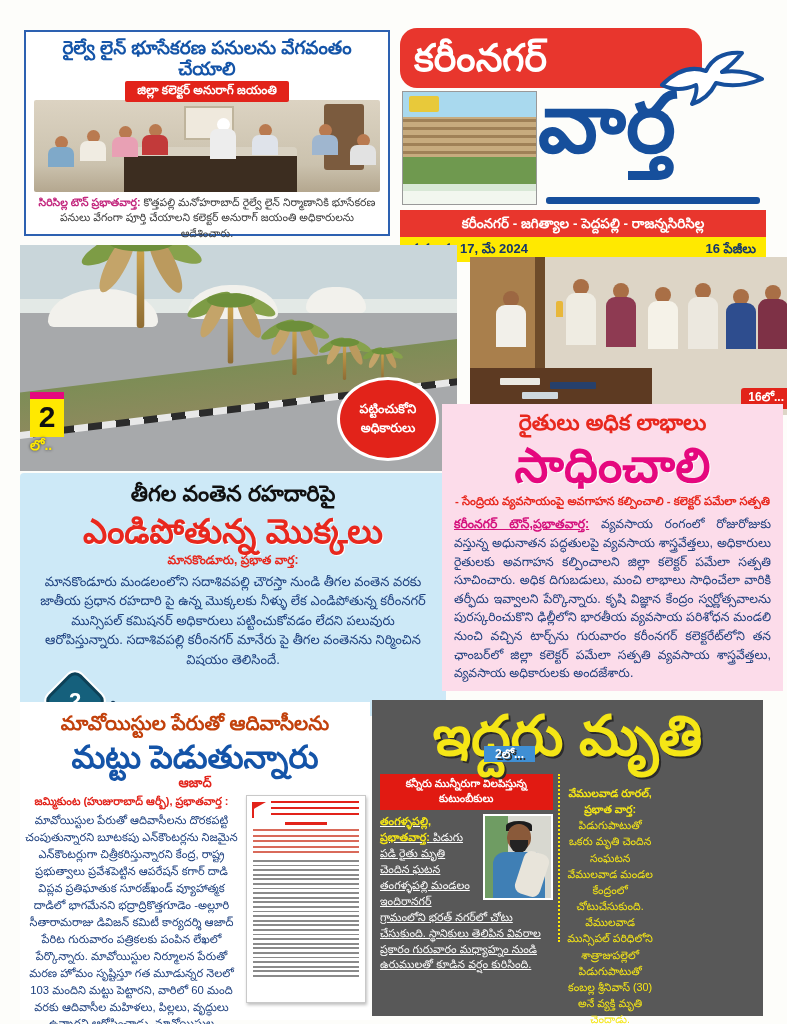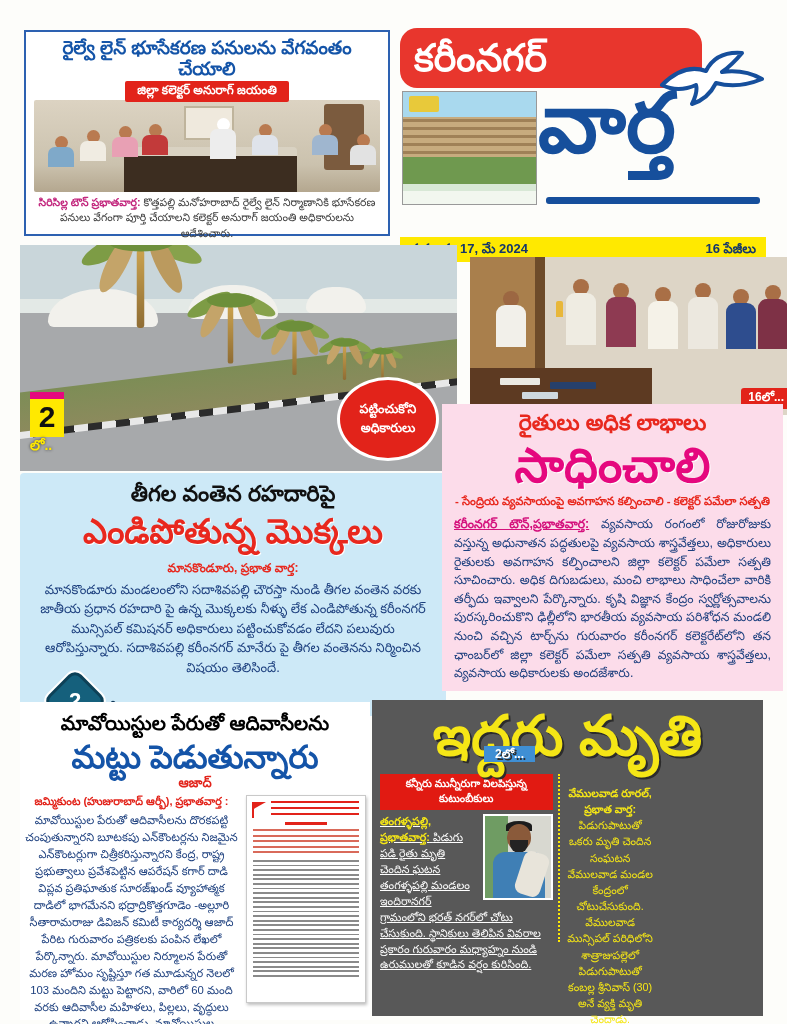--- a/index.html
+++ b/index.html
@@ -68,21 +68,21 @@
   .circle-badge{position:absolute;right:18px;bottom:10px;width:96px;height:78px;background:#e2231a;
                 border:3px solid #fff;border-radius:50%;color:#fff;font-weight:bold;font-size:12.5px;
                 display:flex;flex-direction:column;justify-content:center;align-items:center;line-height:1.5;text-align:center;}
 
   
   .plants-box{position:absolute;left:20px;top:473px;width:426px;height:243px;background:#cde9f7;border-radius:4px;
               box-sizing:border-box;padding:8px 16px 0;}
   .plants-kicker{margin:0;font-size:22px;color:#101010;font-weight:bold;text-align:center;}
   .plants-headline{margin:2px 0 0;font-size:34px;color:#e8281e;font-weight:bold;text-align:center;line-height:1.05;
                    text-shadow:1px 1px 0 #fff;}
-  .plants-dateline{margin:11px 0 2px;font-size:12px;color:#e8281e;font-weight:bold;text-align:center;}
+  .plants-dateline{margin:3px 0 2px;font-size:12px;color:#e8281e;font-weight:bold;text-align:center;}
   .plants-body{margin:0;font-size:13px;line-height:1.5;color:#1c3f7e;text-align:center;}
   .diamond-badge{position:absolute;left:32px;bottom:-8px;width:40px;height:40px;background:#15607c;
                  border:3px solid #0d4157;border-radius:9px;transform:rotate(45deg);box-shadow:0 0 0 2px #fff;}
   .diamond-badge span{position:absolute;left:0;top:0;width:100%;height:100%;display:flex;align-items:center;
                  justify-content:center;transform:rotate(-45deg);color:#fff;font-weight:bold;font-size:22px;}
   .diamond-suffix{position:absolute;left:80px;bottom:-4px;color:#123a5a;font-weight:bold;font-size:14px;}
 
   
   .award-photo{position:absolute;left:458px;top:245px;width:325px;height:158px;overflow:hidden;
                background:linear-gradient(90deg,#a97f4c 0 20%,#ddd5c6 20%);}
@@ -100,21 +100,21 @@
                box-sizing:border-box;padding:6px 12px;}
   .farmers-kicker{margin:0;font-size:22px;color:#e8281e;font-weight:bold;text-align:center;}
   .farmers-headline{margin:0;font-size:48px;color:#e5087e;font-weight:bold;text-align:center;line-height:1.05;
                     text-shadow:1px 1px 0 #fff;}
   .farmers-subhead{margin:4px 0;font-size:11.5px;color:#e8281e;font-weight:bold;text-align:center;}
   .farmers-body{margin:2px 0 0;font-size:12.4px;line-height:1.5;color:#1c3f7e;text-align:justify;}
   .farmers-lead{color:#d4117c;font-weight:bold;text-decoration:underline;margin-top:16px;}
 
   
   .maoist-box{position:absolute;left:20px;top:702px;width:350px;height:318px;background:#fff;box-sizing:border-box;padding:4px 4px;}
-  .maoist-kicker{margin:6px 0 0;font-size:20px;color:#000000;font-weight:bold;text-align:center;}
+  .maoist-kicker{margin:6px 0 0;font-size:20px;color:#c2410c;font-weight:bold;text-align:center;}
   .maoist-headline{margin:0;font-size:32px;color:#1454a8;font-weight:bold;text-align:center;line-height:1.1;}
   .maoist-attr{margin:0 0 2px;font-size:13px;color:#e2231a;font-weight:bold;text-align:center;}
   .maoist-row{display:flex;gap:7px;margin-top:2px;}
   .maoist-textcol{flex:1;}
   .maoist-dateline{margin:0 0 2px;font-size:11px;color:#e2231a;font-weight:bold;text-align:center;}
   .maoist-body{margin:0;font-size:11.3px;line-height:1.5;color:#1c3f7e;text-align:center;}
   .letter{position:relative;width:120px;height:208px;background:#fff;border:1px solid #c9c9c9;
           box-shadow:1px 2px 3px rgba(0,0,0,.25);box-sizing:border-box;padding:5px 6px;}
   .letter .flag{position:absolute;left:5px;top:6px;width:0;height:0;border-top:8px solid #e2231a;
           border-right:14px solid transparent;}
@@ -218,20 +218,21 @@
         <path d="M12 40 Q34 18 56 26 Q66 6 92 8 Q82 20 72 27 Q94 24 112 34 Q88 44 66 38 Q58 54 42 59 Q48 47 46 40 Q28 48 12 40 Z" fill="#ffffff" stroke="#164f9c" stroke-width="4" stroke-linejoin="round"></path>
       </svg>
     </div>
     <div class="mh-dam">
       <div class="crane"></div>
       <div class="wallines"></div>
       <div class="foam"></div>
     </div>
     <div class="mh-main">వార్త</div>
     <div class="mh-underline"></div>
+    <div class="mh-districts">కరీంనగర్ - జగిత్యాల - పెద్దపల్లి - రాజన్నసిరిసిల్ల</div>
     <div class="mh-datebar">
       <span>శుక్రవారం 17, మే 2024</span>
       <span>16 పేజీలు</span>
     </div>
   </header>
 
   <figure class="road-photo" style="margin:0">
     <div class="shed" style="left:28px;top:44px;width:110px;height:38px"></div>
     <div class="shed" style="left:168px;top:40px;width:90px;height:34px"></div>
     <div class="shed" style="left:286px;top:42px;width:60px;height:26px"></div>

